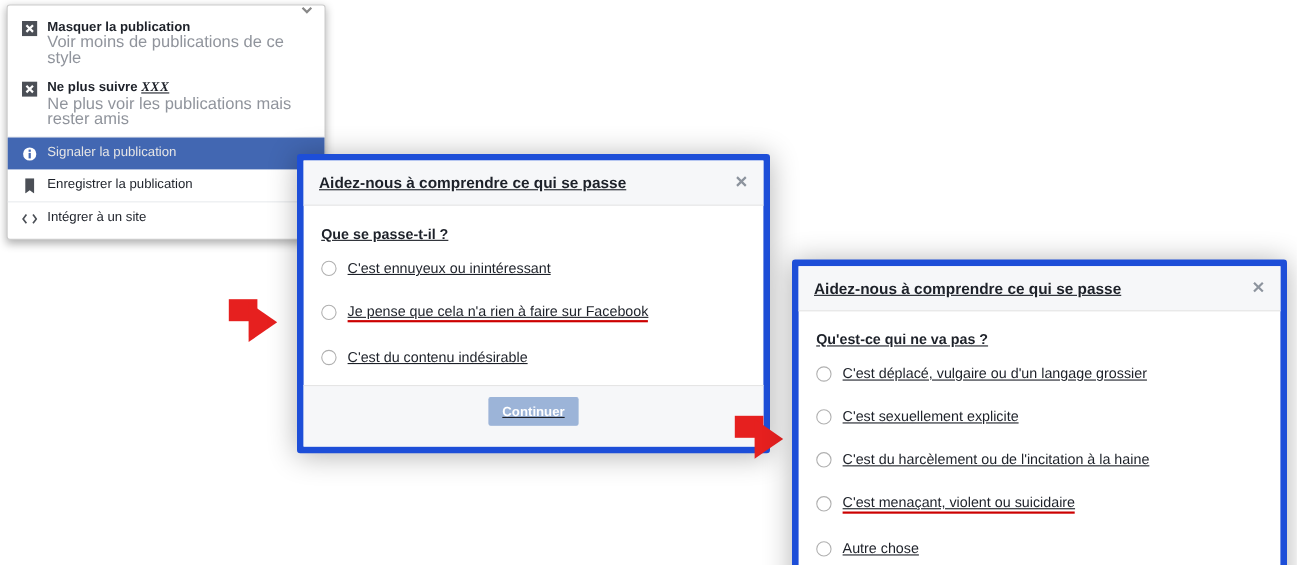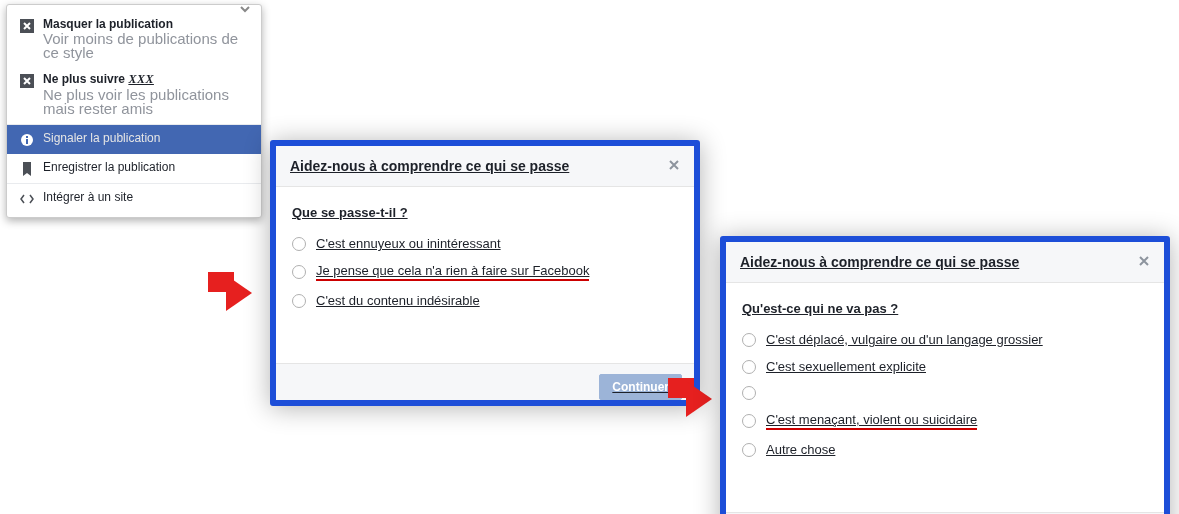--- a/index.html
+++ b/index.html
@@ -9,21 +9,21 @@
     font-size: 12px;
     color: #1d2129;
     background: #fff;
     position: relative;
     width: 1179px;
     height: 514px;
   }
   
   .ctxmenu {
     position: absolute; left: 6px; top: 4px;
-    width: 256px;
+    width: 290px;
     background: #fff;
     border: 1px solid #ccc;
     border-radius: 3px;
     box-shadow: 0 3px 8px rgba(0,0,0,.3);
     padding-bottom: 4px;
   }
   .ctx-caret {
     position: absolute; right: 10px; top: -2px;
     color: #888;
   }
@@ -66,34 +66,34 @@
     font-weight:bold; font-size:14px; color:#1d2129;
     background:#f6f7f9;
   }
   .modal-close { color:#8d949e; cursor:pointer; font-size:16px; line-height:14px; }
   .modal-body { padding:18px 16px 10px 16px; }
   .modal-q { font-weight:bold; font-size:13px; margin-bottom:12px; }
   .opt-row {
     display:flex; align-items:center;
     padding:4px 0 8px 0;
     cursor:pointer;
+    margin-top:12px;
   }
   .radio {
     width:14px; height:14px; flex:0 0 14px;
     border:1px solid #b0b0b0; border-radius:50%;
     margin-right:10px;
   }
   .opt-label { font-size:13px; color:#1d2129; }
   .opt-label.uline { border-bottom:2px solid #c00; padding-bottom:1px; }
   .modal-ft {
-    display:flex; justify-content:flex-end; gap:8px;
-    padding:10px 12px 0 12px;
+    display:flex; justify-content:center; gap:8px;
+    padding:10px 12px 19px 12px;
     border-top:1px solid #e5e5e5;
     background:#f6f7f9;
-    margin-top:37px;
   }
   .btn {
     font-size:12px; font-weight:bold;
     padding:5px 12px; border-radius:2px;
     border:1px solid #ccd0d5;
     background:#f6f7f9; color:#0f766e;
     cursor:pointer;
   }
   .btn.primary {
     background:#9cb4d8; border-color:#9cb4d8; color:#fff;
@@ -241,20 +241,21 @@
     <div class="opt-row">
       <span class="radio"></span>
       <span class="opt-label">C'est déplacé, vulgaire ou d'un langage grossier</span>
     </div>
     <div class="opt-row">
       <span class="radio"></span>
       <span class="opt-label">C'est sexuellement explicite</span>
     </div>
     <div class="opt-row">
       <span class="radio"></span>
+      <span class="opt-label">C'est du harcèlement ou de l'incitation à la haine</span>
     </div>
     <div class="opt-row">
       <span class="radio"></span>
       <span class="opt-label uline">C'est menaçant, violent ou suicidaire</span>
     </div>
     <div class="opt-row">
       <span class="radio"></span>
       <span class="opt-label">Autre chose</span>
     </div>
   </div>

